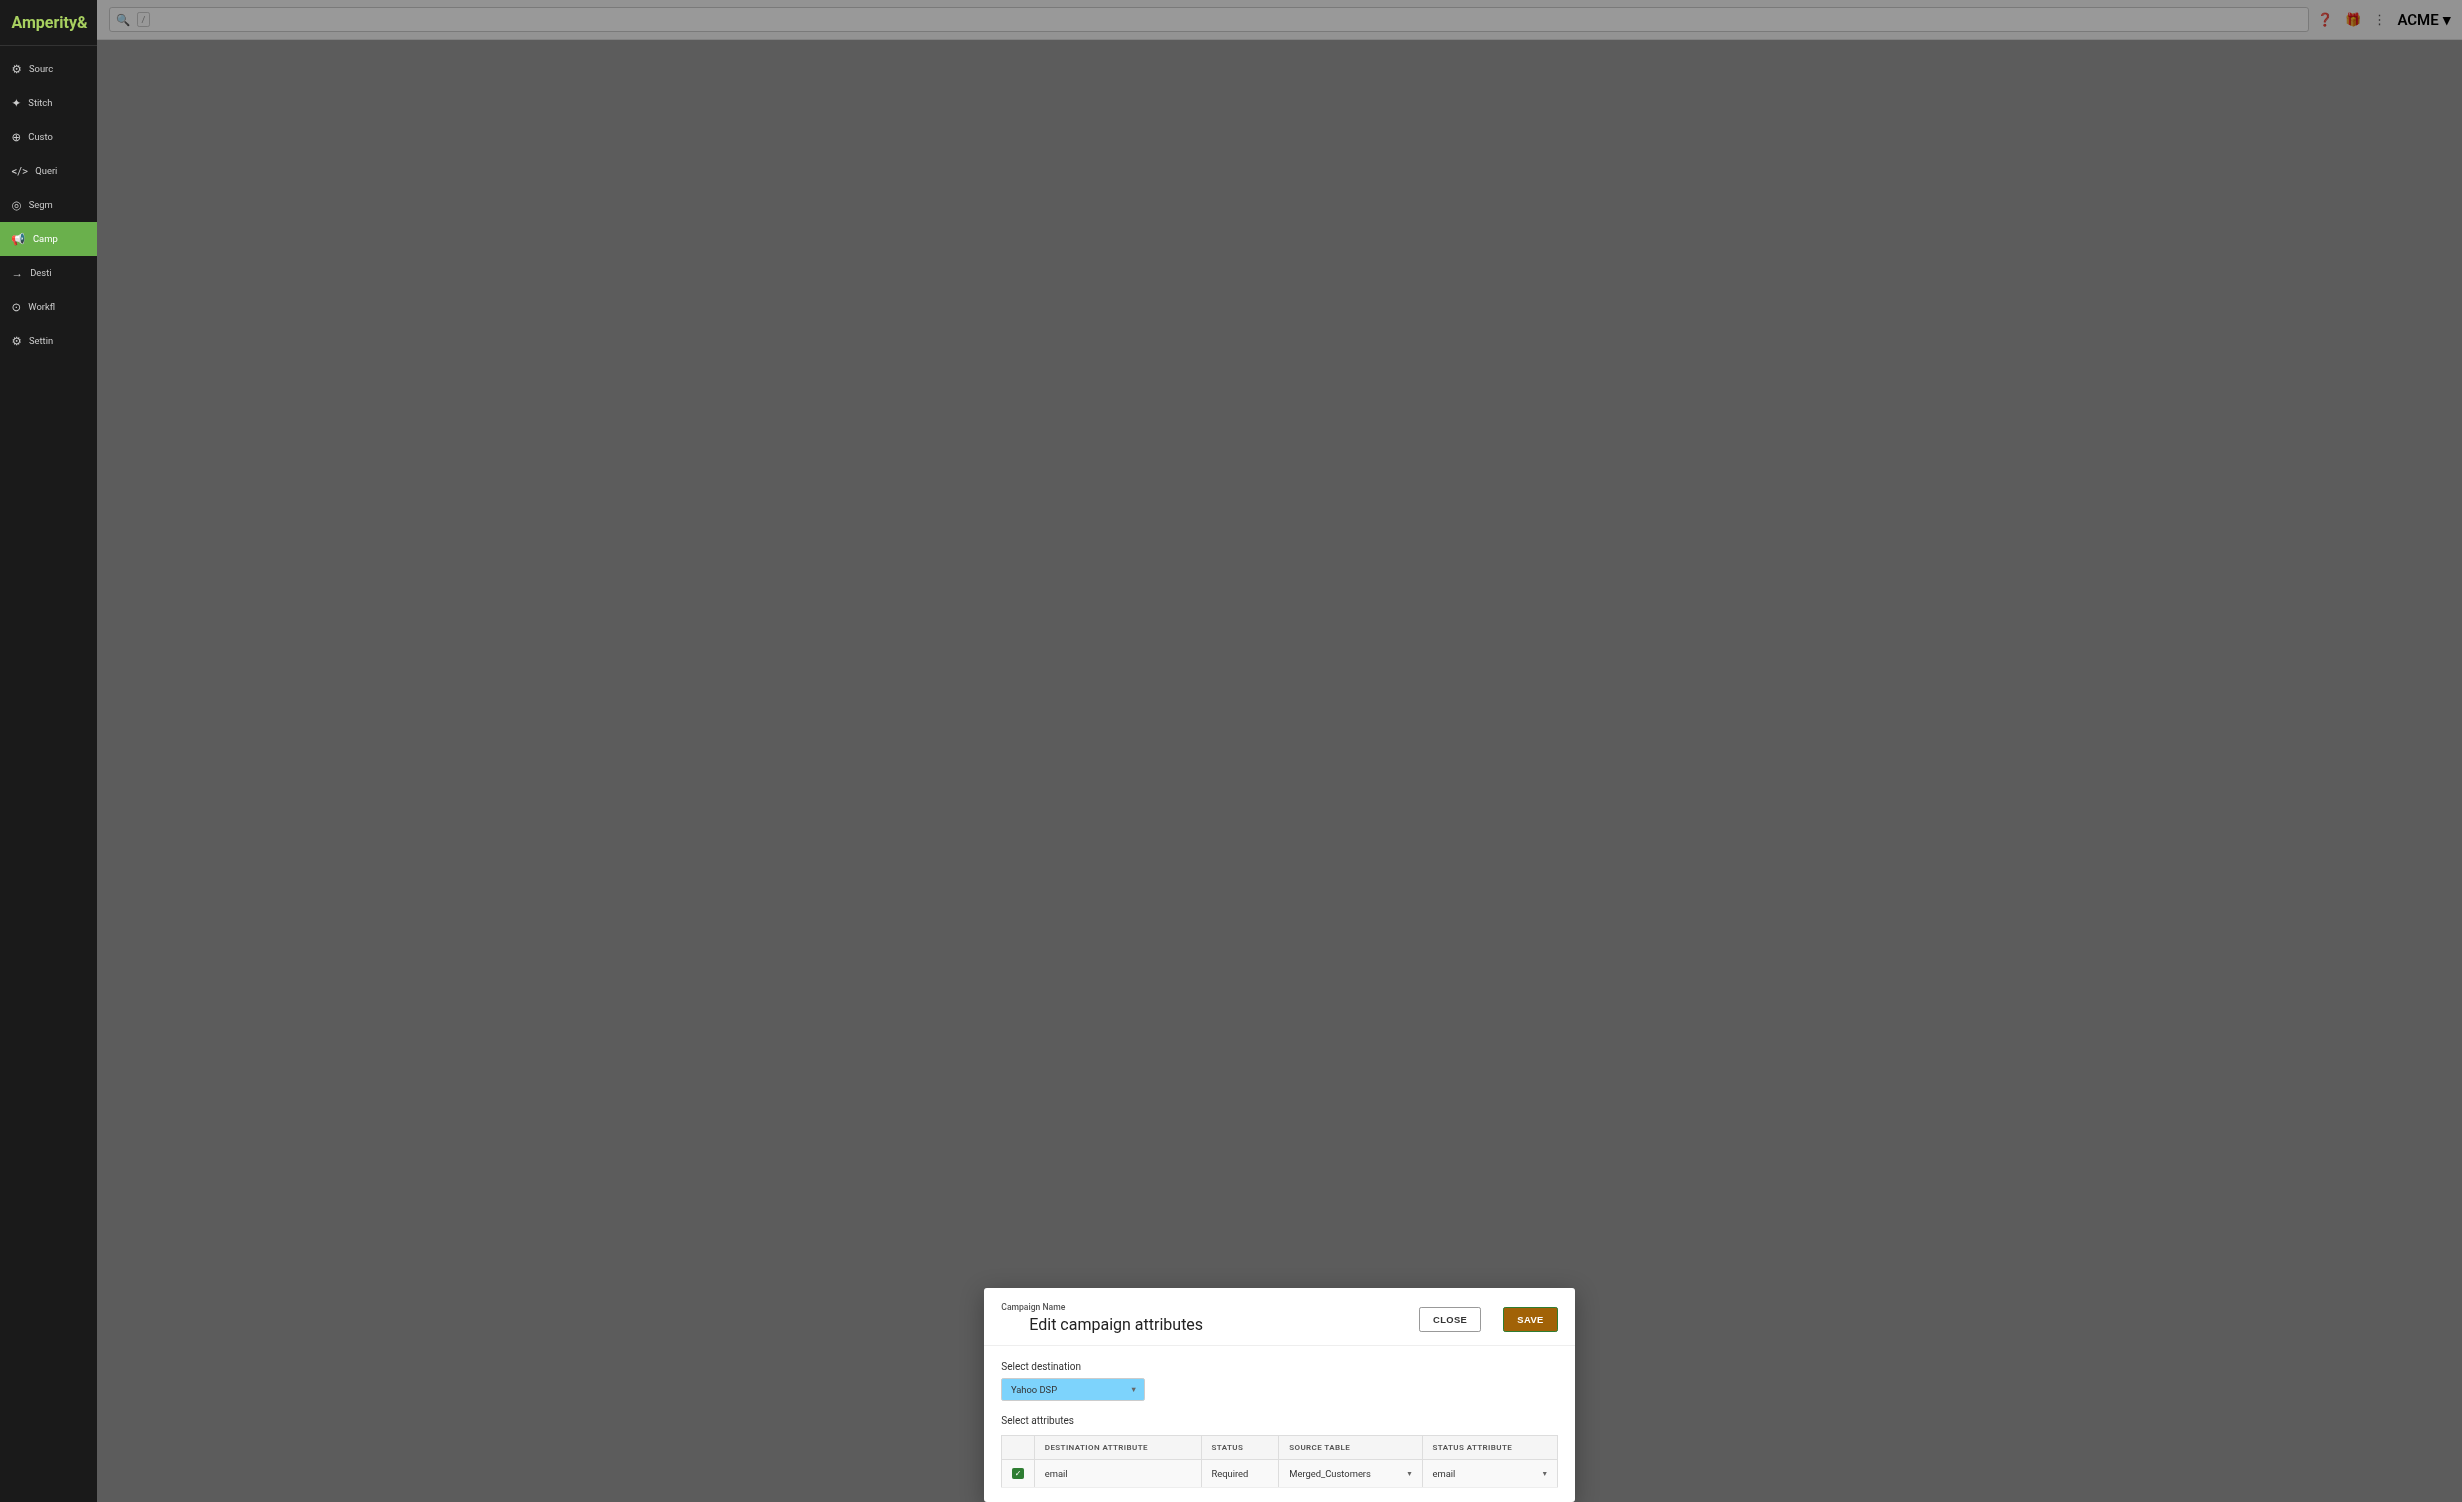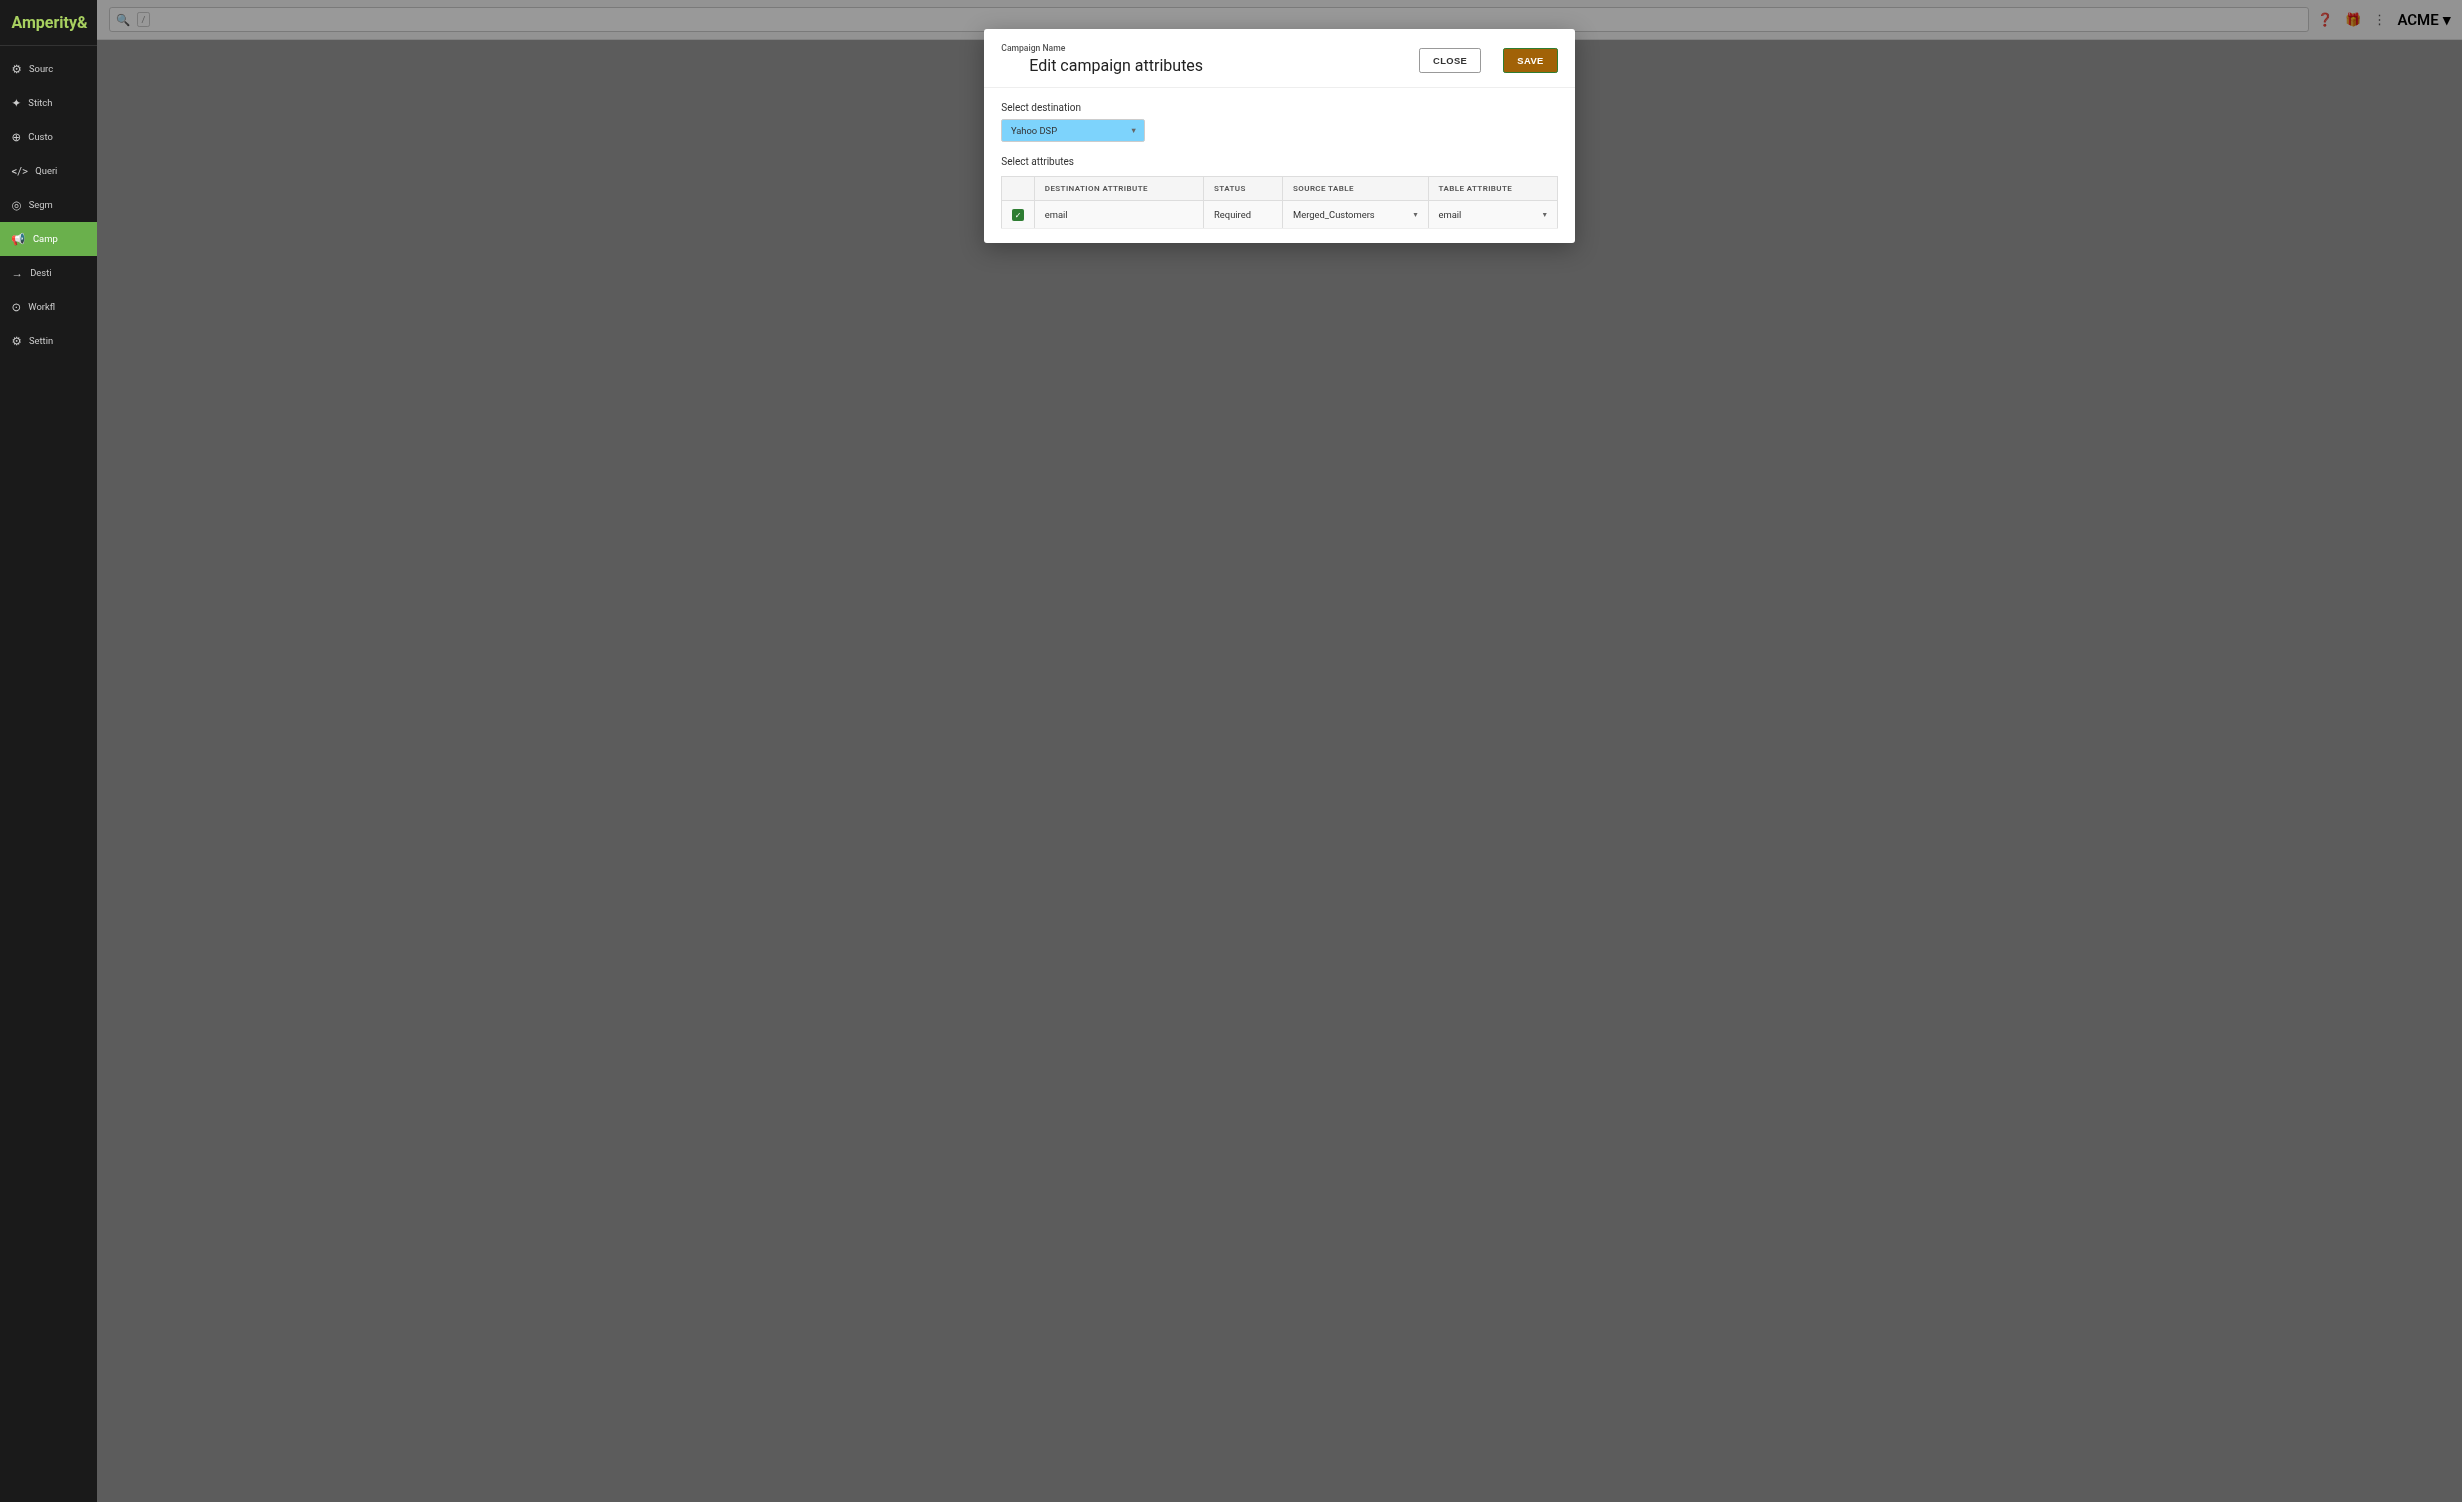--- a/index.html
+++ b/index.html
@@ -135,21 +135,21 @@
       font-size: 15px;
       cursor: pointer;
     }
 
     
     .modal-overlay {
       position: absolute;
       top: 0; left: 0; right: 0; bottom: 0;
       background: rgba(0,0,0,0.4);
       display: flex;
-      align-items: flex-start;
+      align-items: flex-end;
       justify-content: center;
       padding-top: 29px;
       z-index: 100;
     }
 
     
     .modal {
       background: #fff;
       width: 591px;
       max-width: 95%;
@@ -421,21 +421,21 @@
 
             <div class="attributes-label">Select attributes</div>
 
             <table class="attr-table">
               <thead>
                 <tr>
                   <th class="checkbox-cell"></th>
                   <th>DESTINATION ATTRIBUTE</th>
                   <th>STATUS</th>
                   <th>SOURCE TABLE</th>
-                  <th>TABLE ATTRIBUTE</th>
+                  <th>STATUS ATTRIBUTE</th>
                 </tr>
               </thead>
               <tbody>
                 <tr class="table-row">
                   <td class="checkbox-cell">
                     <div class="checkbox-green"></div>
                   </td>
                   <td>email</td>
                   <td>Required</td>
                   <td>

